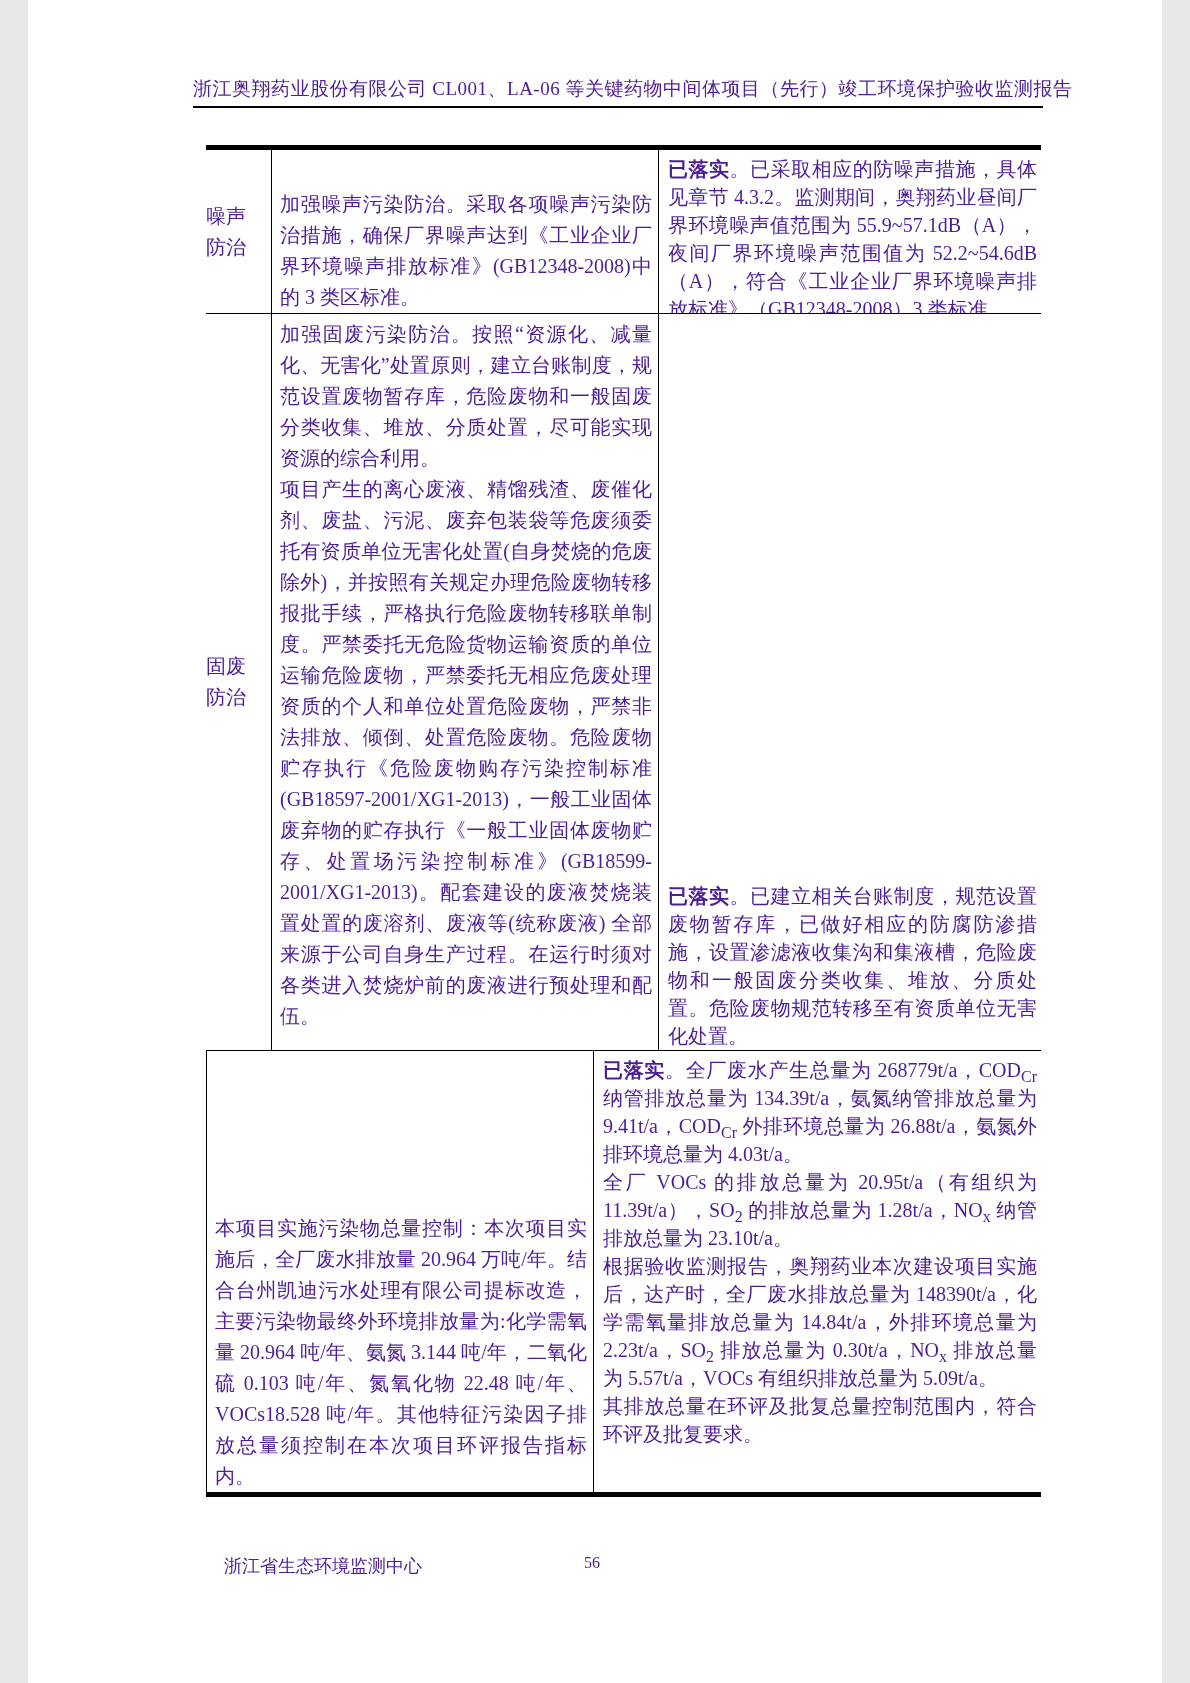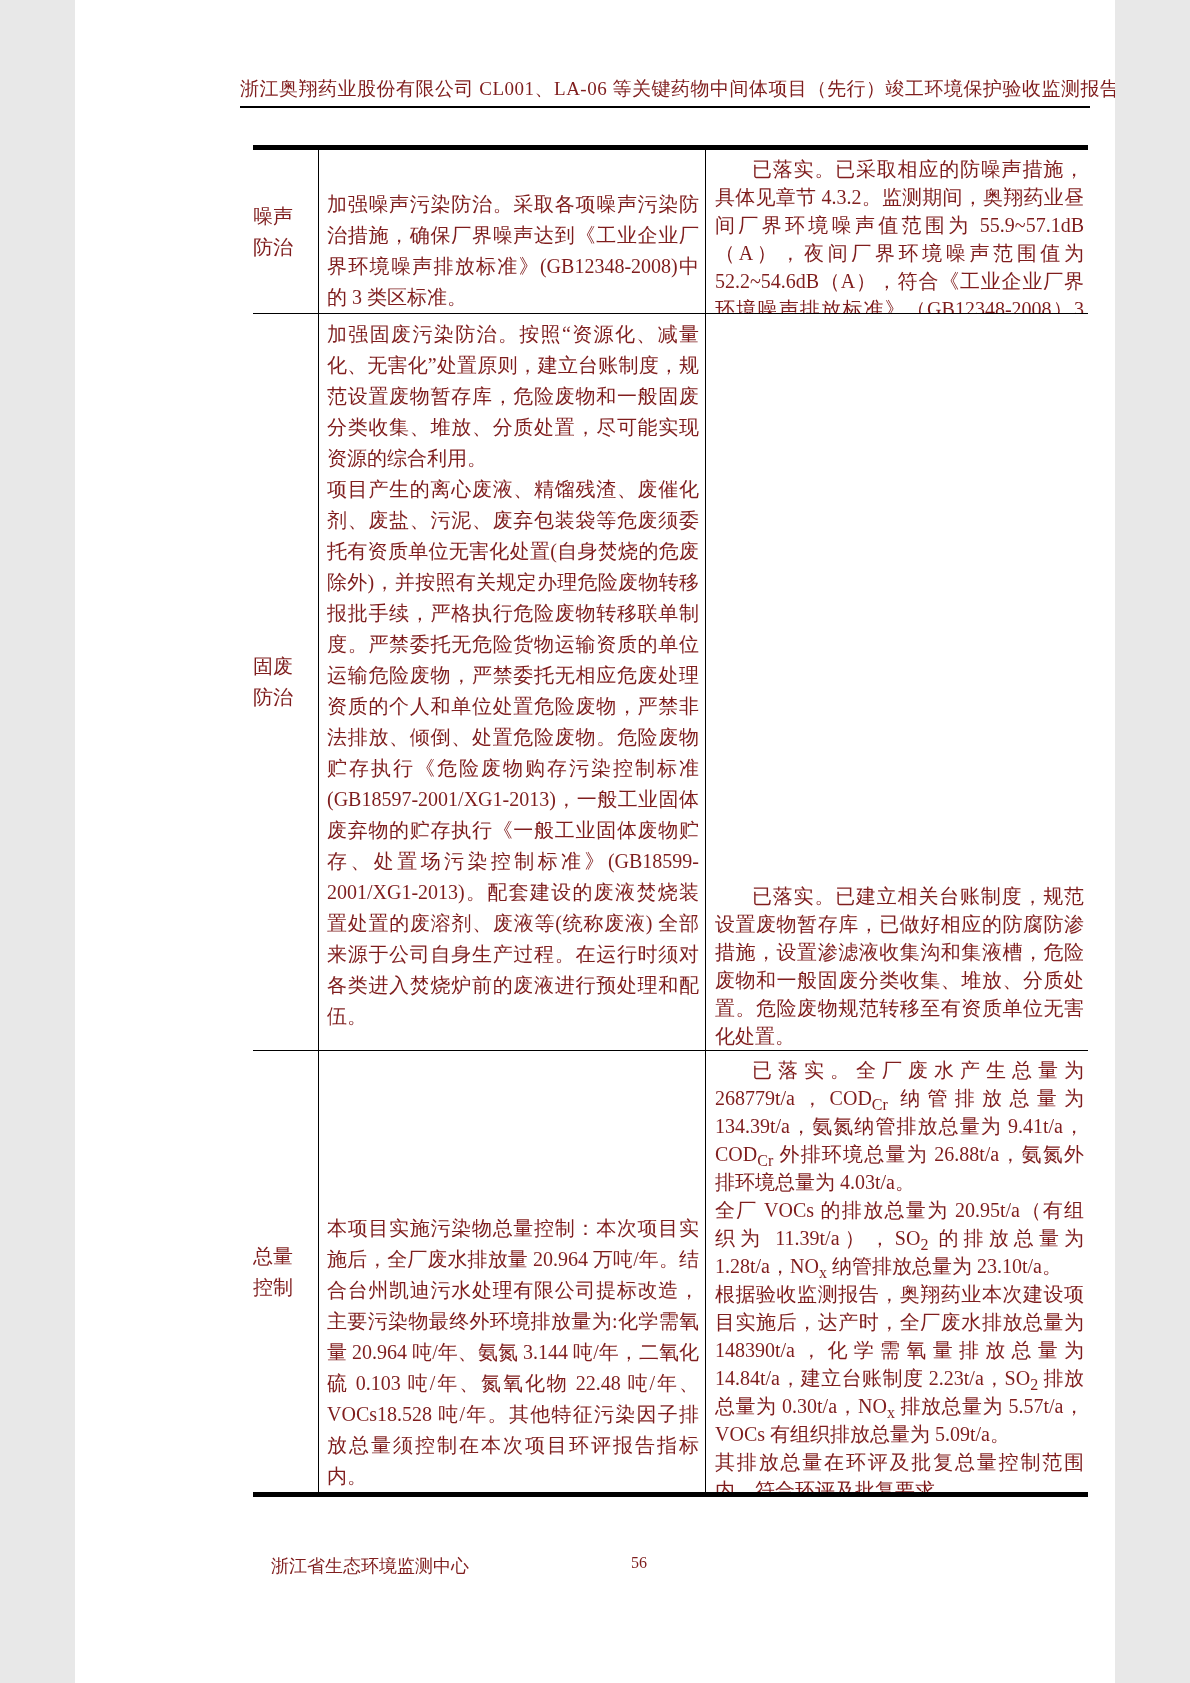--- a/index.html
+++ b/index.html
@@ -1,18 +1,18 @@
 <!DOCTYPE html>
 <html><head>
 <meta charset="utf-8">
 <style>
   html,body { margin:0; padding:0; background:#e8e8e8; }
   .page {
-    position:relative; width:1040px; height:1683px; margin:0 auto;
-    background:#ffffff; color:#7f1d1d;
+    position:relative; width:1134px; height:1683px; margin:0 auto;
+    background:#ffffff; color:#4c1d95;
     font-family:"Liberation Serif","DejaVu Serif",serif;
     overflow:hidden;
   }
   
   .header-title {
     position:absolute; left:165px; top:76px; width:850px;
     font-size:19px; text-align:center; white-space:nowrap;
     letter-spacing:0.5px;
   }
   .header-rule {
@@ -40,21 +40,21 @@
     border-left:1.5px solid #000; border-right:1.5px solid #000;
     padding:0 6px 0 8px; line-height:31px;
   }
   .cell-status {
     flex:1; padding:0 4px 0 9px; line-height:28px;
   }
   .valign-center { display:flex; align-items:flex-end; }
   .valign-top    { display:block; padding-top:5px; }
   .cellinner { width:100%; }
   .para { margin:0; text-align:justify; }
-  .para b { font-weight:normal;margin-left:37px; }
+  .para b { font-weight:bold; }
   sub { font-size:16px; line-height:0; }
   
   .footer-org {
     position:absolute; left:196px; top:1554px; font-size:18px;
   }
   .footer-page {
     position:absolute; left:556px; top:1554px; font-size:16px;
   }
 </style>
 </head>
@@ -100,36 +100,30 @@
           </div>
       </div>
       <div class="cell cell-status valign-center">
         <div class="cellinner">
             <p class="para"><b>已落实</b><span>。已建立相关台账制度，规范设置废物暂存库，已做好相应的防腐防渗措施，设置渗滤液收集沟和集液槽，危险废物和一般固废分类收集、堆放、分质处置。危险废物规范转移至有资质单位无害化处置。</span></p>
           </div>
       </div>
     </div>
 
     <div class="trow trow-3">
-      <div class="cell cell-label">
-        <div>
-          <div>总量</div>
-          <div>控制</div>
-        </div>
-      </div>
       <div class="cell cell-measure valign-center">
         <div class="cellinner">
             <p class="para"><span>本项目实施污染物总量控制：本次项目实施后，全厂废水排放量 20.964 万吨/年。结合台州凯迪污水处理有限公司提标改造，主要污染物最终外环境排放量为:化学需氧量 20.964 吨/年、氨氮 3.144 吨/年，二氧化硫 0.103 吨/年、氮氧化物 22.48 吨/年、VOCs18.528 吨/年。其他特征污染因子排放总量须控制在本次项目环评报告指标内。</span></p>
           </div>
       </div>
       <div class="cell cell-status valign-top">
         <div class="cellinner">
             <p class="para"><b>已落实</b><span>。全厂废水产生总量为 268779t/a，COD</span><sub>Cr</sub><span> 纳管排放总量为 134.39t/a，氨氮纳管排放总量为 9.41t/a，COD</span><sub>Cr</sub><span> 外排环境总量为 26.88t/a，氨氮外排环境总量为 4.03t/a。</span></p>
             <p class="para"><span>全厂 VOCs 的排放总量为 20.95t/a（有组织为 11.39t/a），SO</span><sub>2</sub><span> 的排放总量为 1.28t/a，NO</span><sub>x</sub><span> 纳管排放总量为 23.10t/a。</span></p>
-            <p class="para"><span>根据验收监测报告，奥翔药业本次建设项目实施后，达产时，全厂废水排放总量为 148390t/a，化学需氧量排放总量为 14.84t/a，建立台账制度 2.23t/a，SO</span><sub>2</sub><span> 排放总量为 0.30t/a，NO</span><sub>x</sub><span> 排放总量为 5.57t/a，VOCs 有组织排放总量为 5.09t/a。</span></p>
+            <p class="para"><span>根据验收监测报告，奥翔药业本次建设项目实施后，达产时，全厂废水排放总量为 148390t/a，化学需氧量排放总量为 14.84t/a，外排环境总量为 2.23t/a，SO</span><sub>2</sub><span> 排放总量为 0.30t/a，NO</span><sub>x</sub><span> 排放总量为 5.57t/a，VOCs 有组织排放总量为 5.09t/a。</span></p>
             <p class="para"><span>其排放总量在环评及批复总量控制范围内，符合环评及批复要求。</span></p>
           </div>
       </div>
     </div>
 
   </div>
 
   <div class="footer-org">浙江省生态环境监测中心</div>
   <div class="footer-page">56</div>
 

